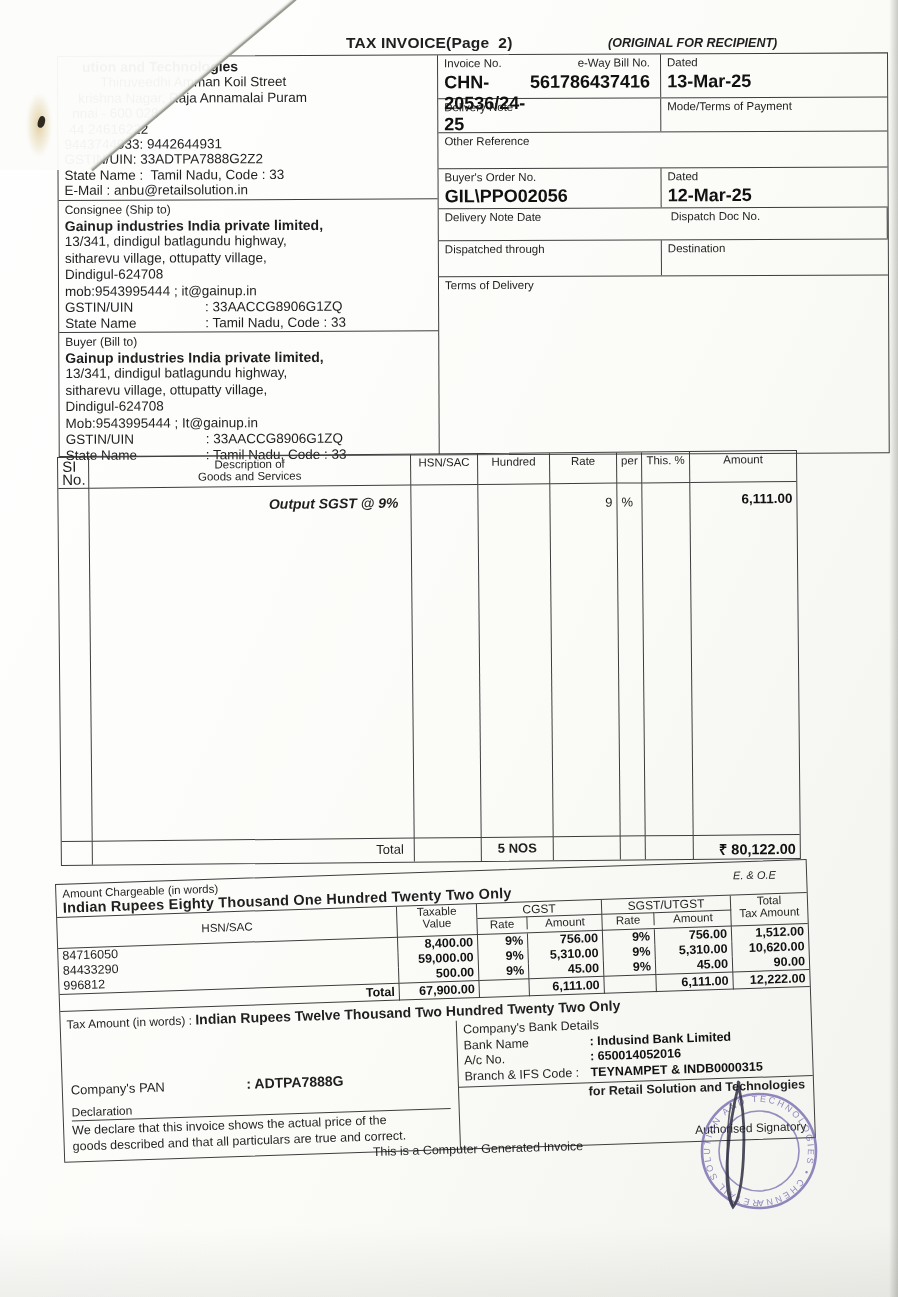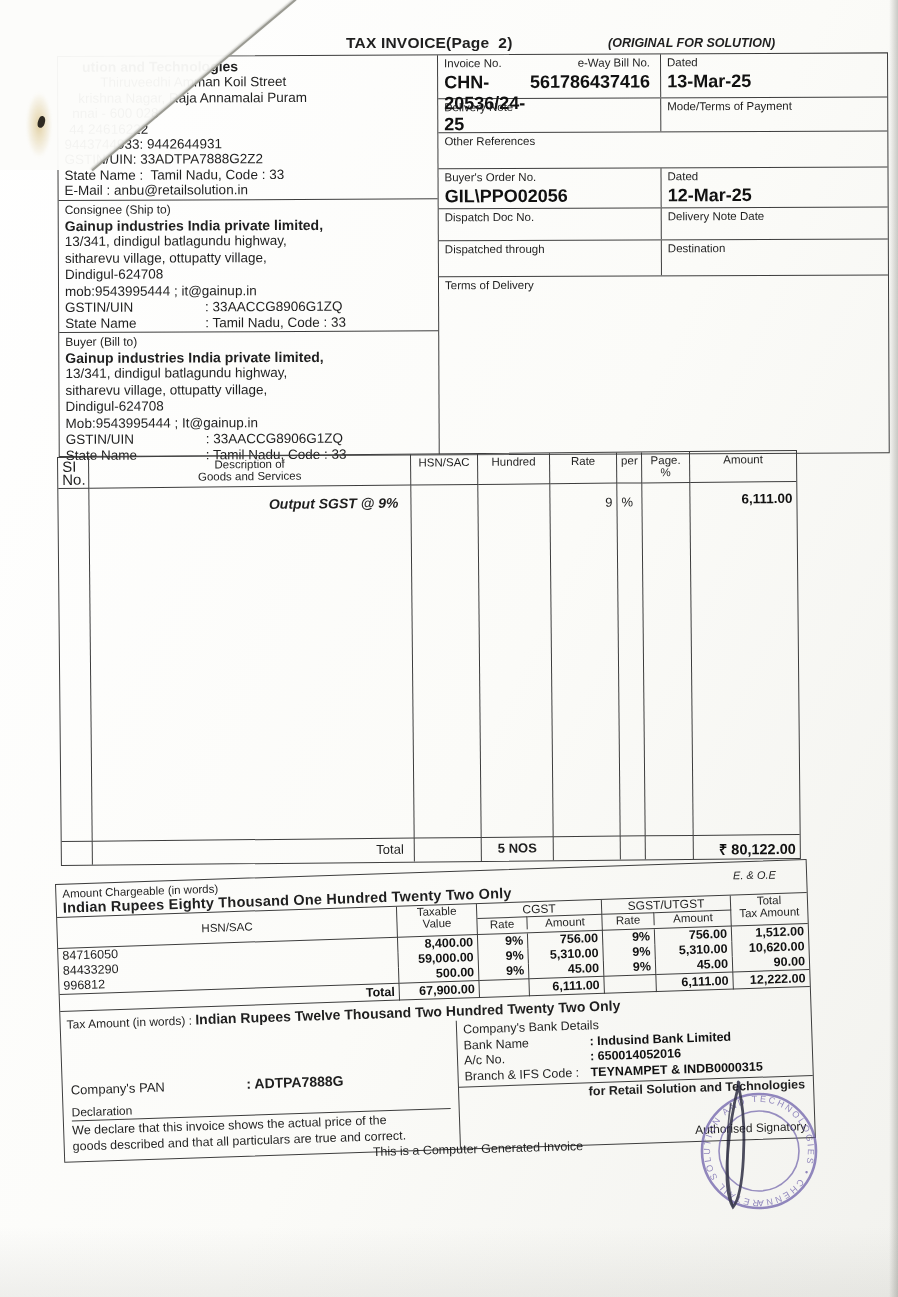--- a/index.html
+++ b/index.html
@@ -130,21 +130,21 @@
 </style>
 </head>
 <body>
 
 <div class="sheet">
 
   <div class="abs edge-shadow"></div>
   <div class="abs bottom-shade"></div>
 
   <div class="abs title ws">TAX INVOICE(Page  2)</div>
-  <div class="abs copy-label">(ORIGINAL FOR SOLUTION)</div>
+  <div class="abs copy-label">(ORIGINAL FOR RECIPIENT)</div>
 
   <div class="abs topbox">
     <div class="leftcol">
 
       <div class="seller">
         <div class="name">ution and Technologies</div>
         <div class="ml36">Thiruveedhi Amman Koil Street</div>
         <div class="ml14">krishna Nagar, Raja Annamalai Puram</div>
         <div class="ml8">nnai - 600 028</div>
         <div class="ml5">44 24616222</div>
@@ -192,35 +192,35 @@
         <div class="meta-cell rgt">
           <div>Dated</div>
           <div class="meta-val">13-Mar-25</div>
         </div>
       </div>
       <div class="meta-row h34">
         <div class="meta-cell lft">Delivery Note</div>
         <div class="meta-cell rgt">Mode/Terms of Payment</div>
       </div>
       <div class="meta-row h36">
-        <div class="meta-cell rgt">Other References</div>
+        <div class="meta-cell rgt">Other Reference</div>
       </div>
       <div class="meta-row h40">
         <div class="meta-cell lft">
           <div>Buyer's Order No.</div>
           <div class="meta-val">GIL\PPO02056</div>
         </div>
         <div class="meta-cell rgt">
           <div>Dated</div>
           <div class="meta-val">12-Mar-25</div>
         </div>
       </div>
       <div class="meta-row h32">
+        <div class="meta-cell rgt">Delivery Note Date</div>
         <div class="meta-cell lft">Dispatch Doc No.</div>
-        <div class="meta-cell rgt">Delivery Note Date</div>
       </div>
       <div class="meta-row h36">
         <div class="meta-cell lft">Dispatched through</div>
         <div class="meta-cell rgt">Destination</div>
       </div>
       <div class="meta-row">
         <div class="meta-cell" style="border:none;">Terms of Delivery</div>
       </div>
     </div>
   </div>
@@ -232,21 +232,21 @@
         <div>No.</div>
       </div>
       <div class="icell">
         <div>Description of</div>
         <div>Goods and Services</div>
       </div>
       <div class="icell">HSN/SAC</div>
       <div class="icell">Hundred</div>
       <div class="icell">Rate</div>
       <div class="icell">per</div>
-      <div class="icell">Page. %</div>
+      <div class="icell">This. %</div>
       <div class="icell">Amount</div>
     </div>
     <div class="irow ibody">
       <div class="icell"></div>
       <div class="icell desc">Output SGST @ 9%</div>
       <div class="icell"></div>
       <div class="icell"></div>
       <div class="icell rate">9</div>
       <div class="icell per">%</div>
       <div class="icell"></div>

